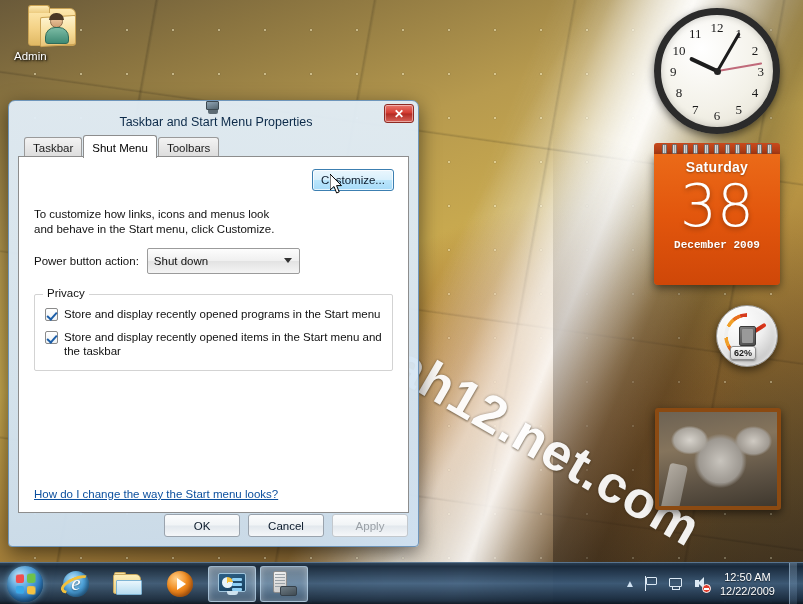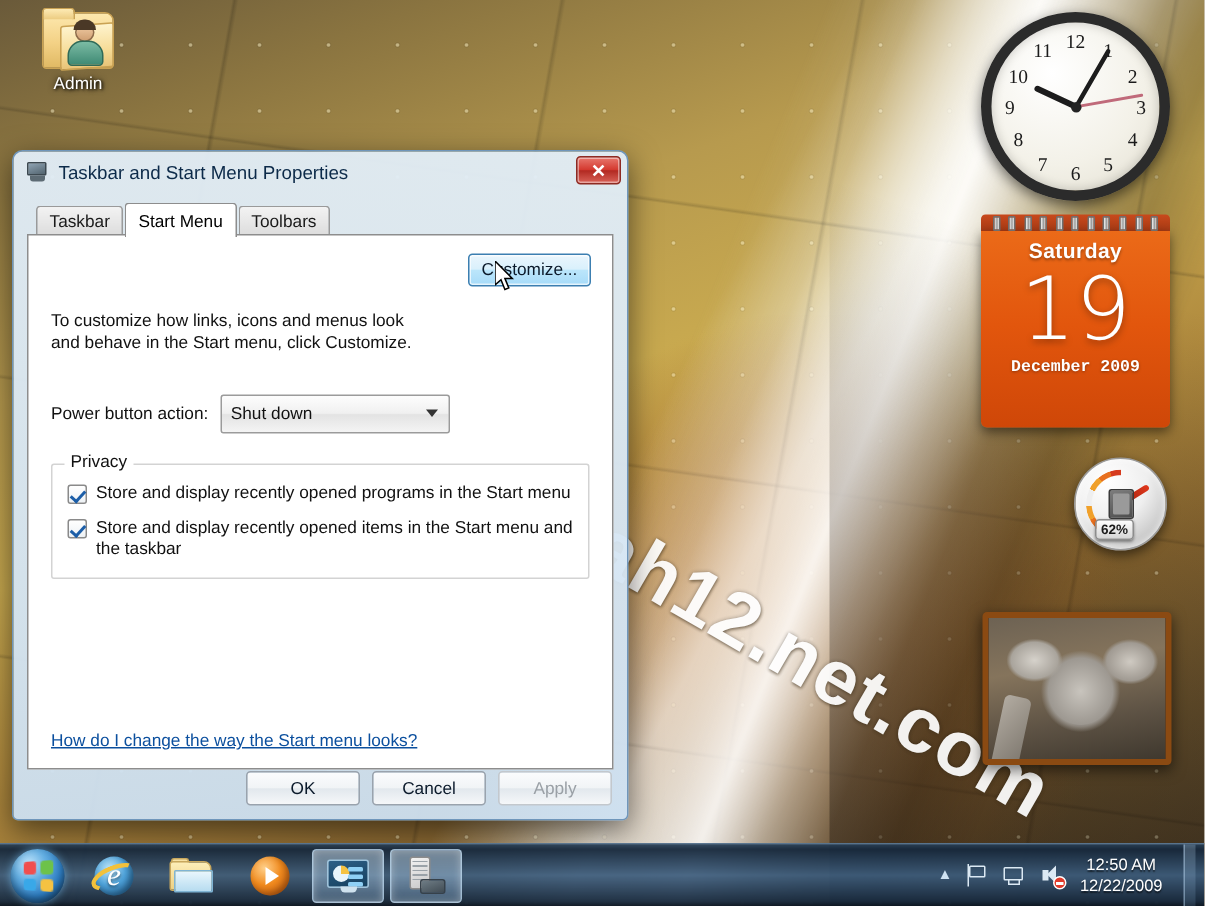--- a/index.html
+++ b/index.html
@@ -71,21 +71,21 @@
     letter-spacing: 1px;
     white-space: nowrap;
     text-shadow: 0 0 3px rgba(0,0,0,.35), 1px 1px 2px rgba(90,70,40,.55);
     pointer-events: none;
     opacity: .93;
   }
 
   
   #admin-icon {
     position: absolute; left: 14px; top: 4px;
-    width: 76px; text-align: center;
+    width: 76px; text-align: left;
     cursor: default;
   }
   .folder-user { position: relative; width: 52px; height: 44px; margin: 0 auto; }
   .folder-back {
     position: absolute; left: 2px; top: 4px; width: 48px; height: 38px;
     background: linear-gradient(180deg,#fde8ae 0%,#f3d185 55%,#e0b964 100%);
     border: 1px solid #c9a254; border-radius: 2px 6px 3px 3px;
   }
   .folder-flap {
     position: absolute; left: 2px; top: 1px; width: 22px; height: 8px;
@@ -253,21 +253,21 @@
     position: absolute; left: 8px; top: 100px;
     width: 411px; height: 447px;
     border-radius: 7px 7px 4px 4px;
     background: linear-gradient(180deg, rgba(226,238,248,0.95) 0%, rgba(205,224,241,0.95) 100%);
     border: 1px solid #6f96bb;
     box-shadow: 0 6px 20px rgba(0,0,0,.55);
     padding: 0;
   }
   #dialog-titlebar {
     height: 27px; display: flex; align-items: center;
-    padding: 0 3px 0 8px; position: relative;
+    padding: 0 3px 0 8px; position: relative; flex-direction: column;
   }
   .title-mon {
     position: relative; width: 16px; height: 14px; margin-right: 6px; flex: 0 0 auto;
   }
   .title-mon .scr {
     position: absolute; left: 1px; top: 0; width: 13px; height: 9px;
     background: linear-gradient(160deg,#8fa4b4,#53646f);
     border: 1px solid #3c4850; border-radius: 1px;
   }
   .title-mon .base {
@@ -315,21 +315,21 @@
   #customize-btn {
     position: absolute; right: 14px; top: 12px;
     width: 82px; height: 22px;
     font-size: 11.5px; color: #0b1a2b;
     border: 1px solid #3c7fb1; border-radius: 3px;
     background: linear-gradient(180deg,#eaf6fd 0%,#d9f0fc 48%,#bce6fb 49%,#a6dbf9 100%);
     box-shadow: inset 0 0 0 1px rgba(255,255,255,.7);
     display: flex; align-items: center; justify-content: center;
     cursor: pointer;
   }
-  .row-power { margin-top: 26px; display: flex; align-items: center; }
+  .row-power { margin-top: 11px; display: flex; align-items: center; }
   .row-power label { font-size: 11.5px; color: #111; margin-right: 8px; }
   #power-select {
     width: 153px; height: 22px;
     border: 1px solid #9b9b9b; border-radius: 2px;
     background: linear-gradient(180deg,#fdfdfd 0%,#f0f0f0 48%,#e3e3e3 52%,#f4f4f4 100%);
     display: flex; align-items: center; padding: 12px 6px;
     font-size: 11.5px; color: #111; position: relative; cursor: pointer;
   }
   .caret {
     position: absolute; right: 7px; top: 9px;
@@ -576,21 +576,21 @@
         <span class="ring"></span>
         <span class="ring"></span>
       <span class="ring"></span>
         <span class="ring"></span>
         <span class="ring"></span>
       <span class="ring"></span>
         <span class="ring"></span>
     </div>
     <div class="cal-body">
       <div class="cal-day">Saturday</div>
-      <div class="cal-date">19</div>
+      <div class="cal-date">38</div>
       <div class="cal-month">December 2009</div>
     </div>
   </div>
 
   <div id="meter-gadget">
     <div class="gauge gauge-mem">
       <div class="gauge-arc"></div>
       <div class="gauge-needle" style="height:22px; transform:rotate(58deg);"></div>
       <div class="chip" style="left:22px; top:20px; width:17px; height:20px;">
           <div class="chip-inner"></div>
@@ -611,21 +611,21 @@
         <div class="scr"></div>
           <div class="base"></div>
       </div>
       <div id="dialog-title">Taskbar and Start Menu Properties</div>
       <div id="close-btn">✕</div>
     </div>
 
     <div id="dialog-body">
       <div id="tabstrip">
         <div class="tab">Taskbar</div>
-        <div class="tab active">Start Menu</div>
+        <div class="tab active">Shut Menu</div>
         <div class="tab">Toolbars</div>
       </div>
 
       <div id="tabpanel">
         <div class="desc">To customize how links, icons and menus look and behave in the Start menu, click Customize.</div>
         <div id="customize-btn">Customize...</div>
 
         <div class="row-power">
           <label>Power button action:</label>
           <div id="power-select">

